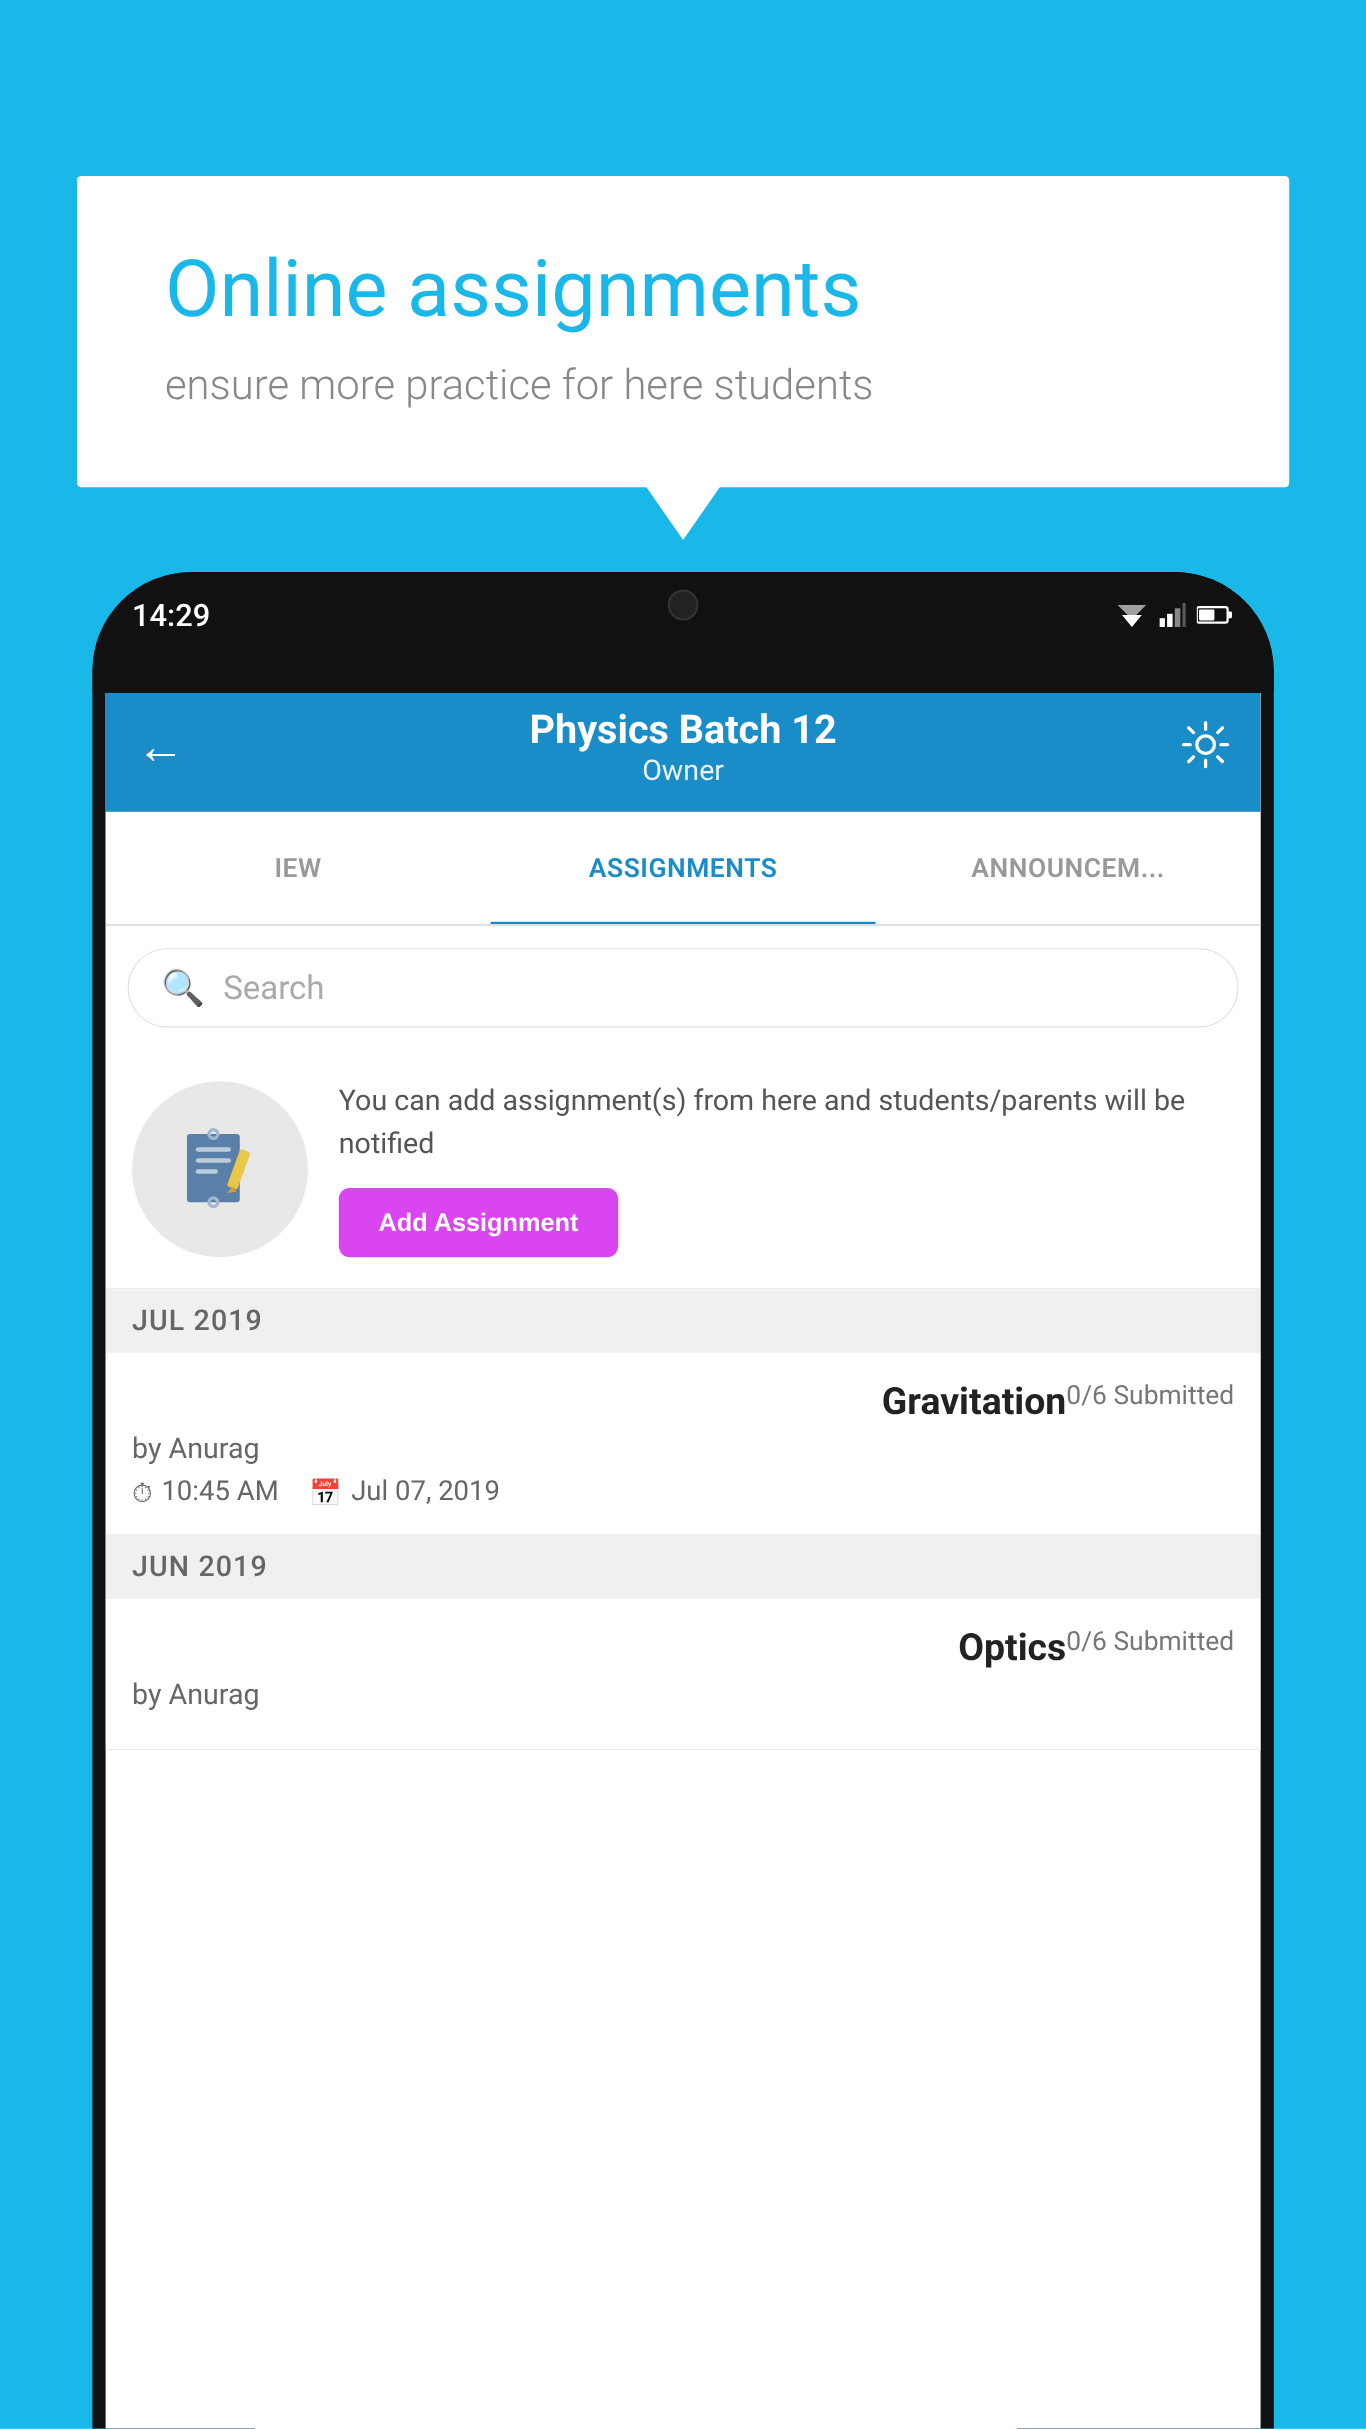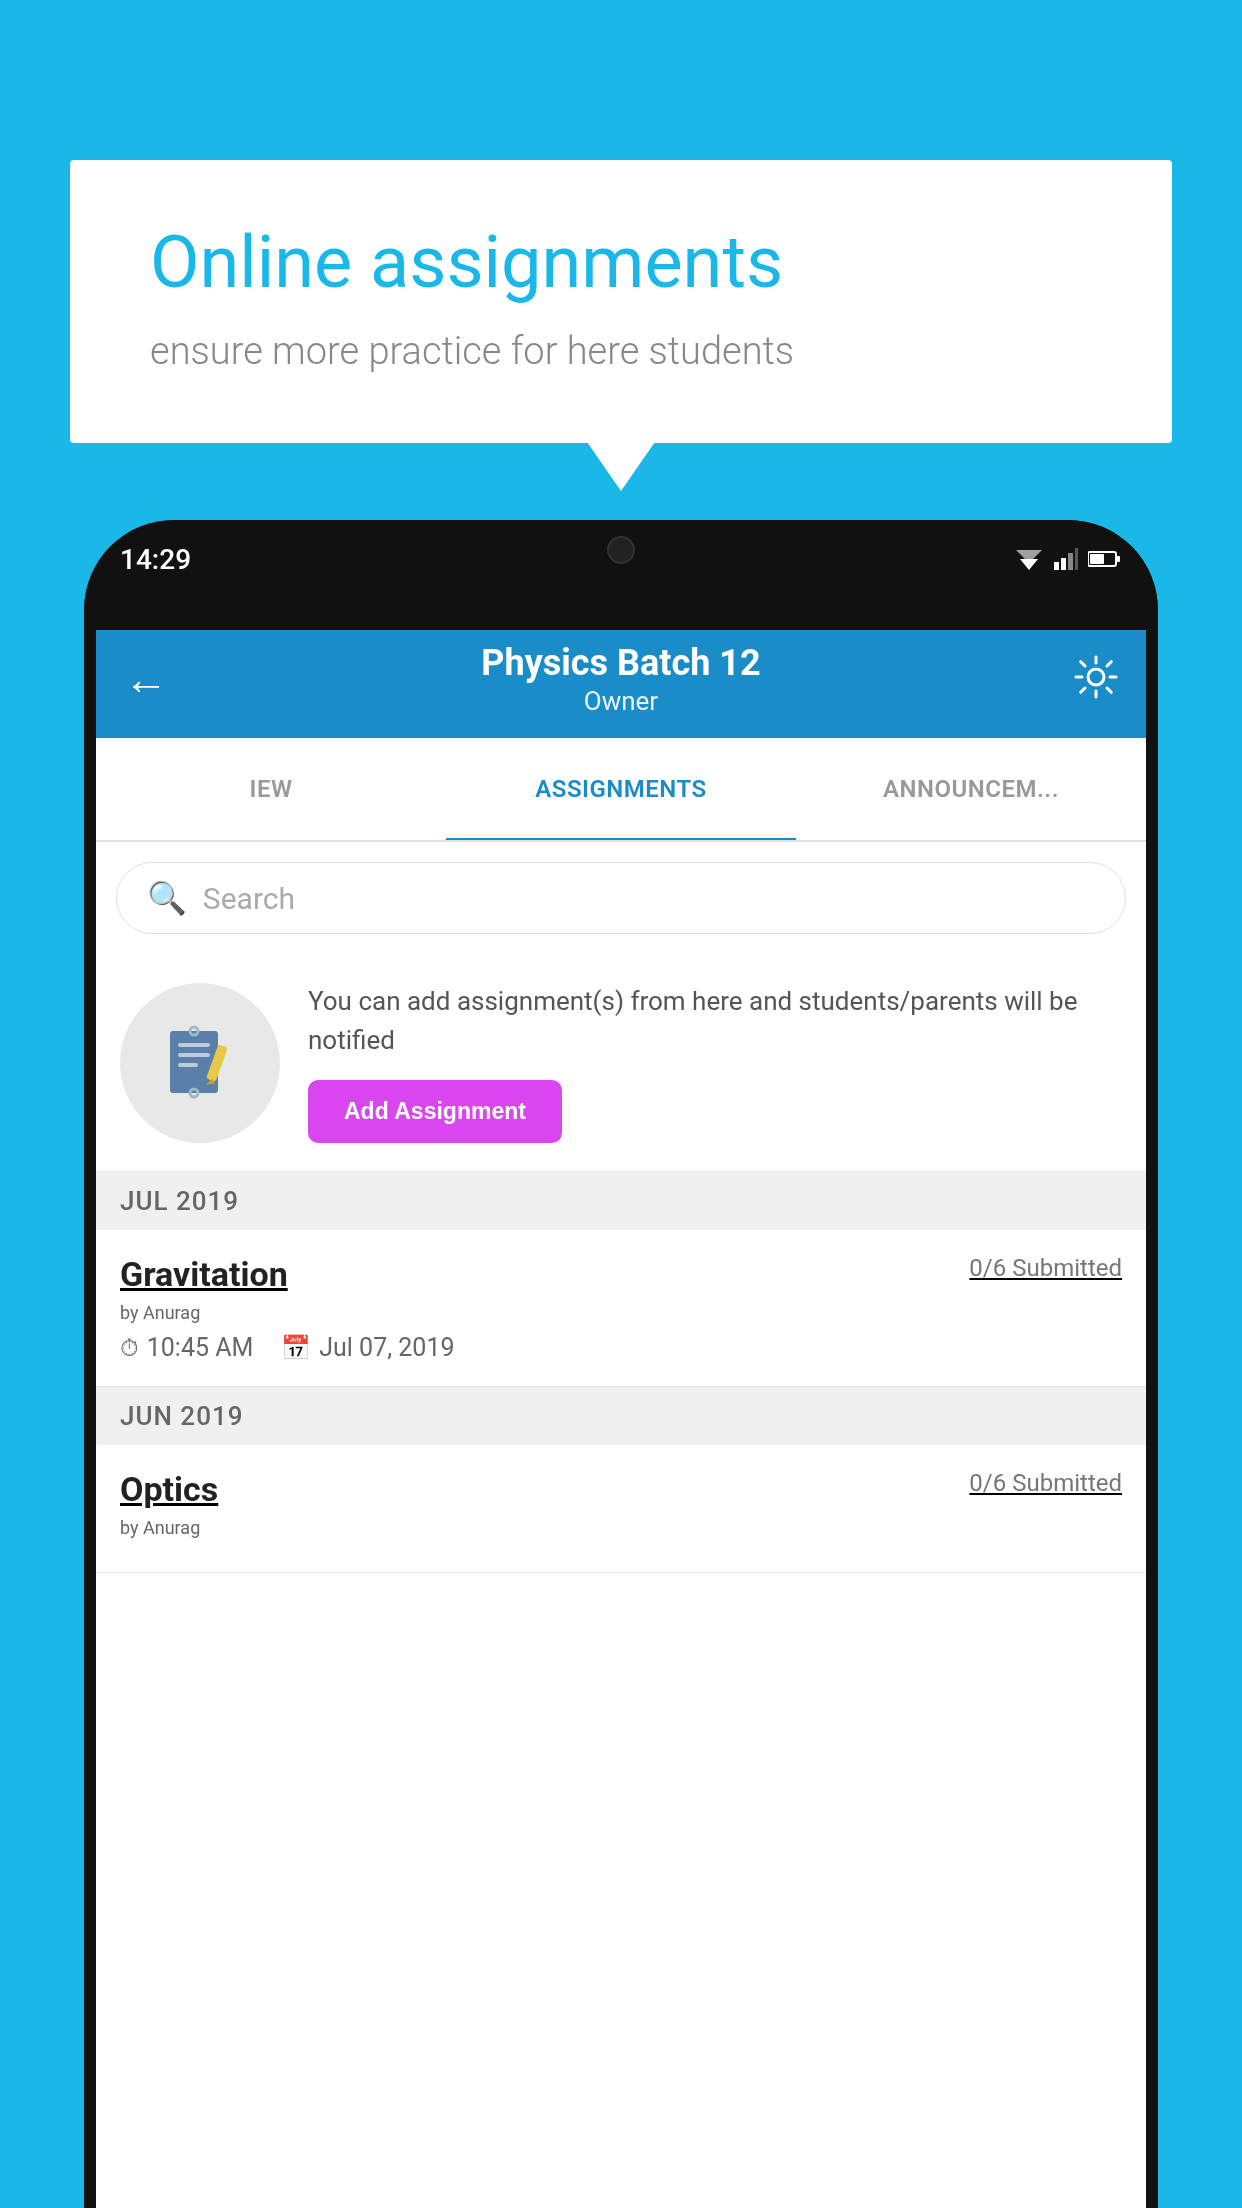--- a/index.html
+++ b/index.html
@@ -282,36 +282,35 @@
     }
 
     
     .assignment-item {
       background: white;
       padding: 24px 24px;
       border-bottom: 1px solid #e8e8e8;
     }
     .assignment-row-top {
       display: flex;
-      justify-content: space-between;
+      justify-content: flex-end;
       align-items: flex-start;
       margin-bottom: 8px;
-      text-decoration: underline;
     }
     .assignment-name {
       font-size: 34px;
       font-weight: 700;
       color: #222;
     }
     .assignment-submitted {
       font-size: 24px;
       color: #777;
     }
     .assignment-by {
-      font-size: 18px;
+      font-size: 26px;
       color: #666;
       margin-bottom: 10px;
     }
     .assignment-meta {
       display: flex;
       align-items: center;
       gap: 28px;
       font-size: 25px;
       color: #666;
     }

